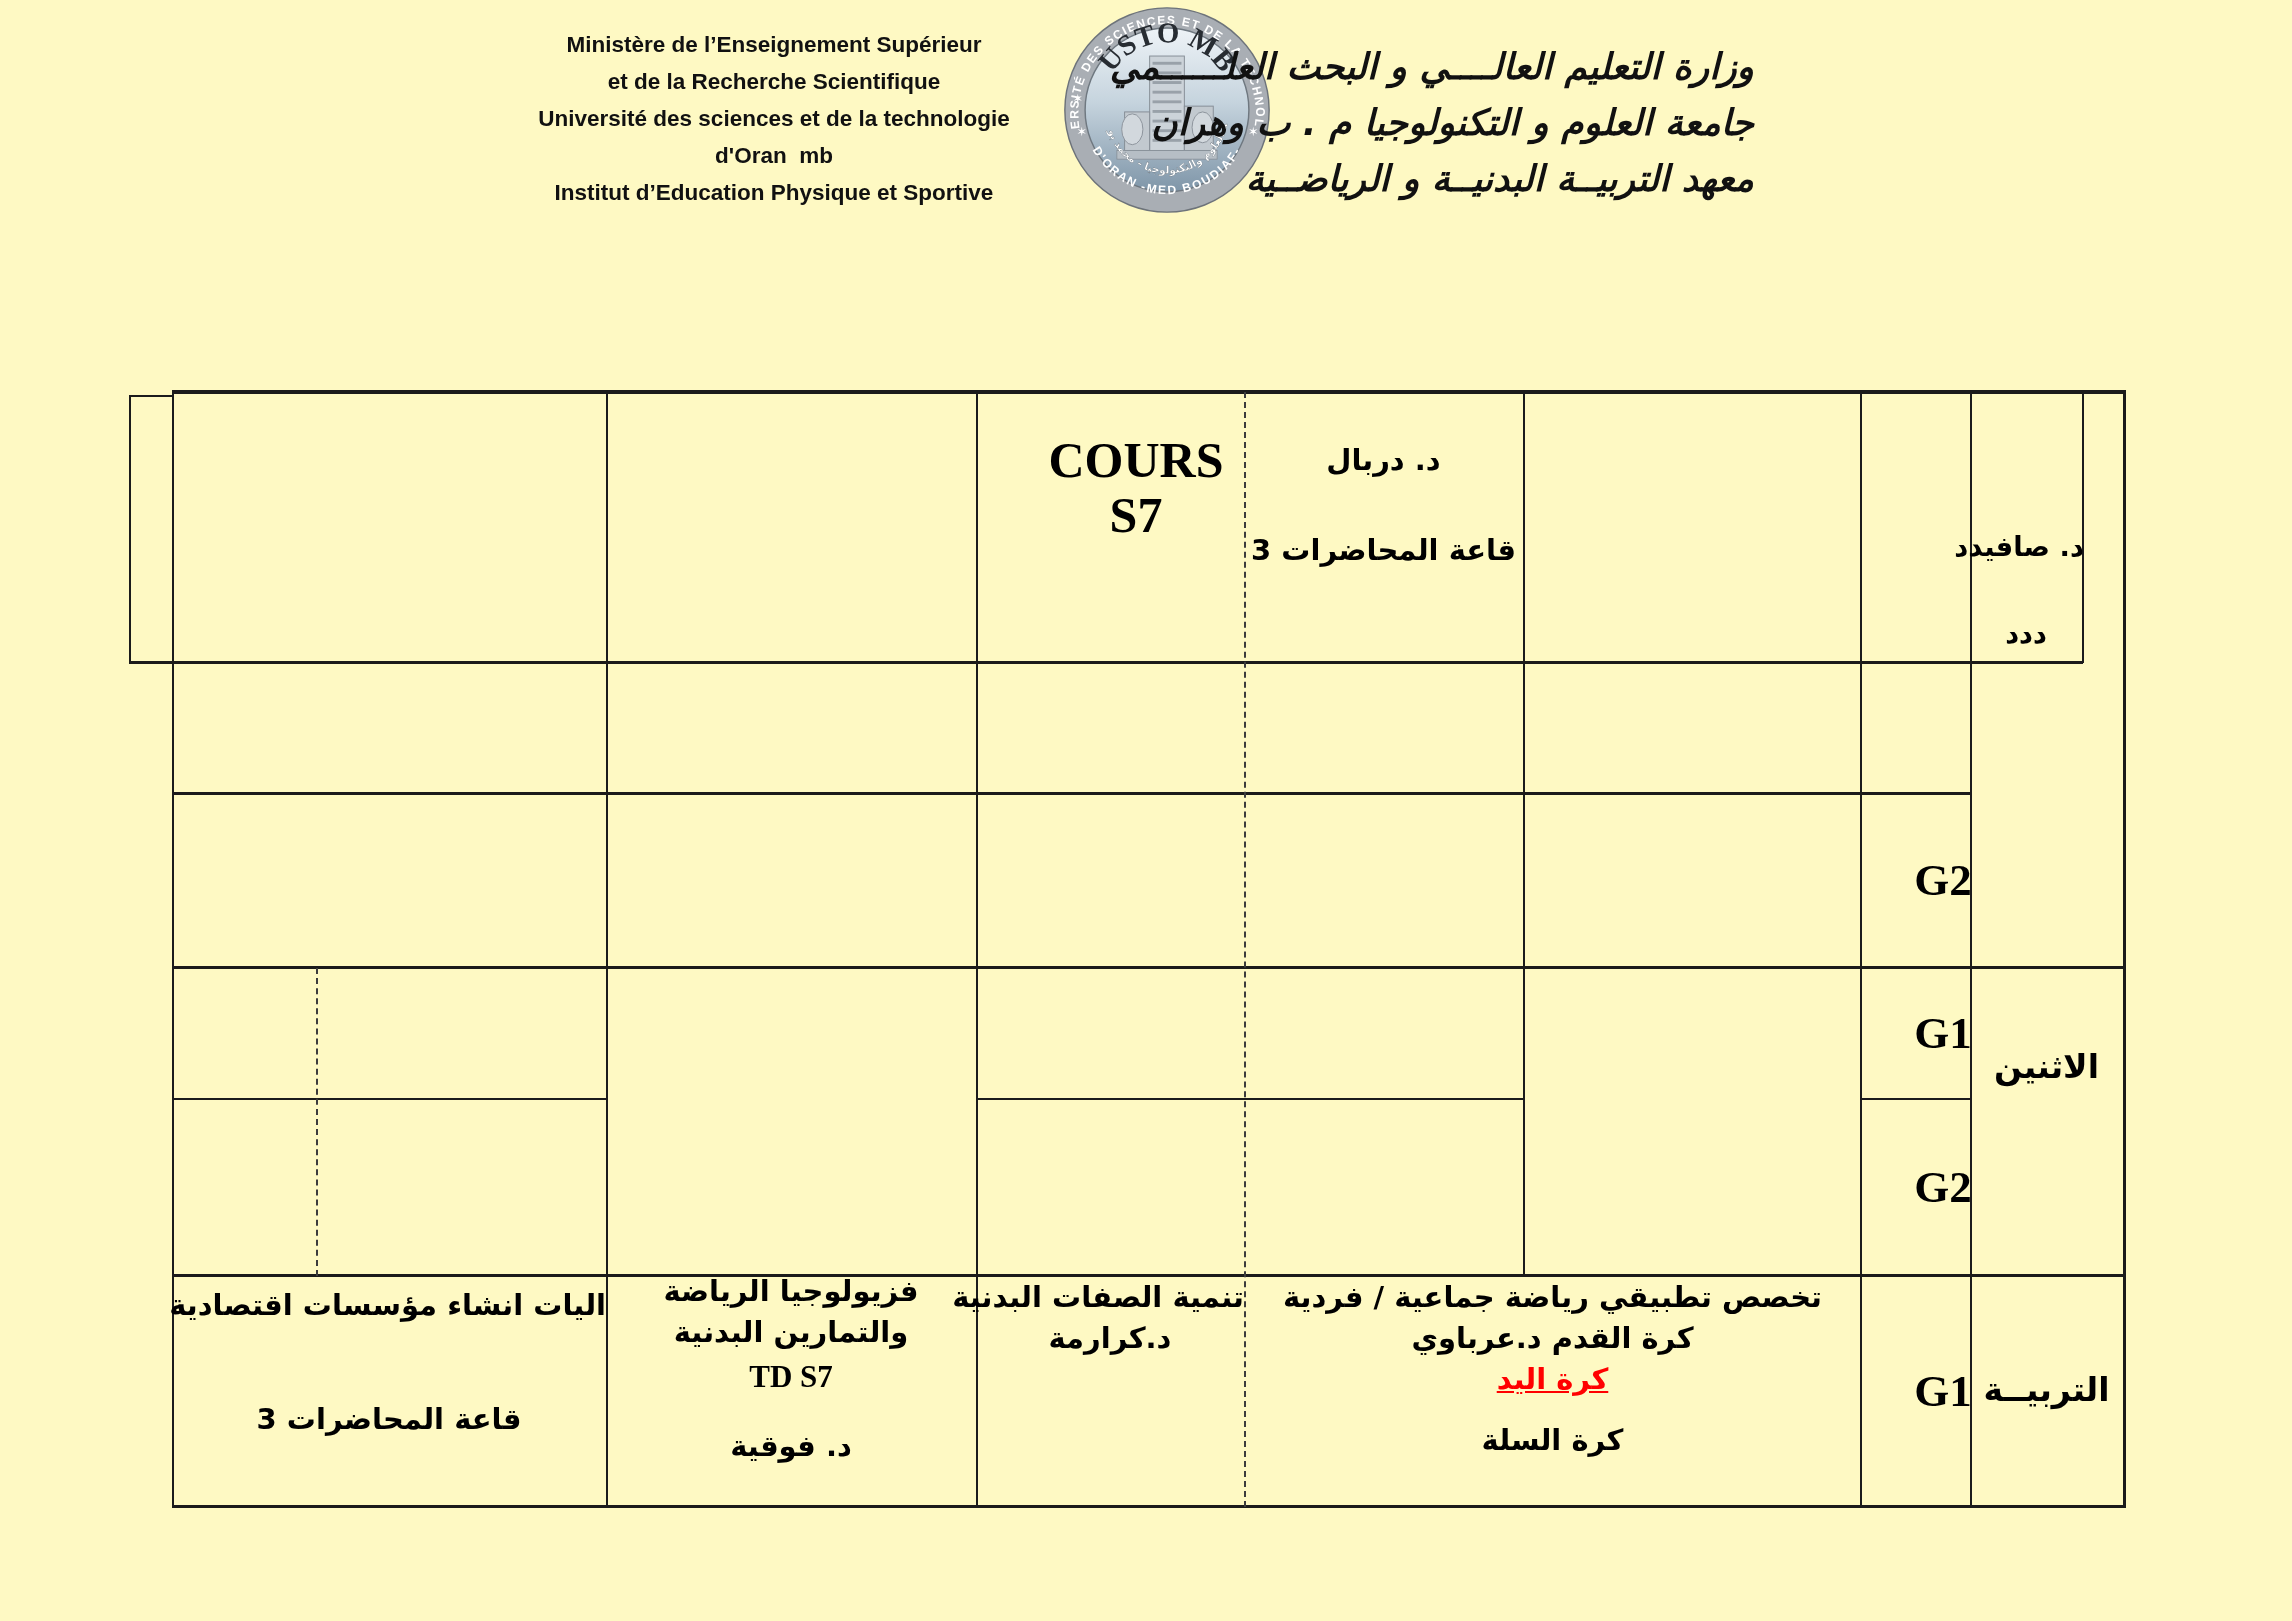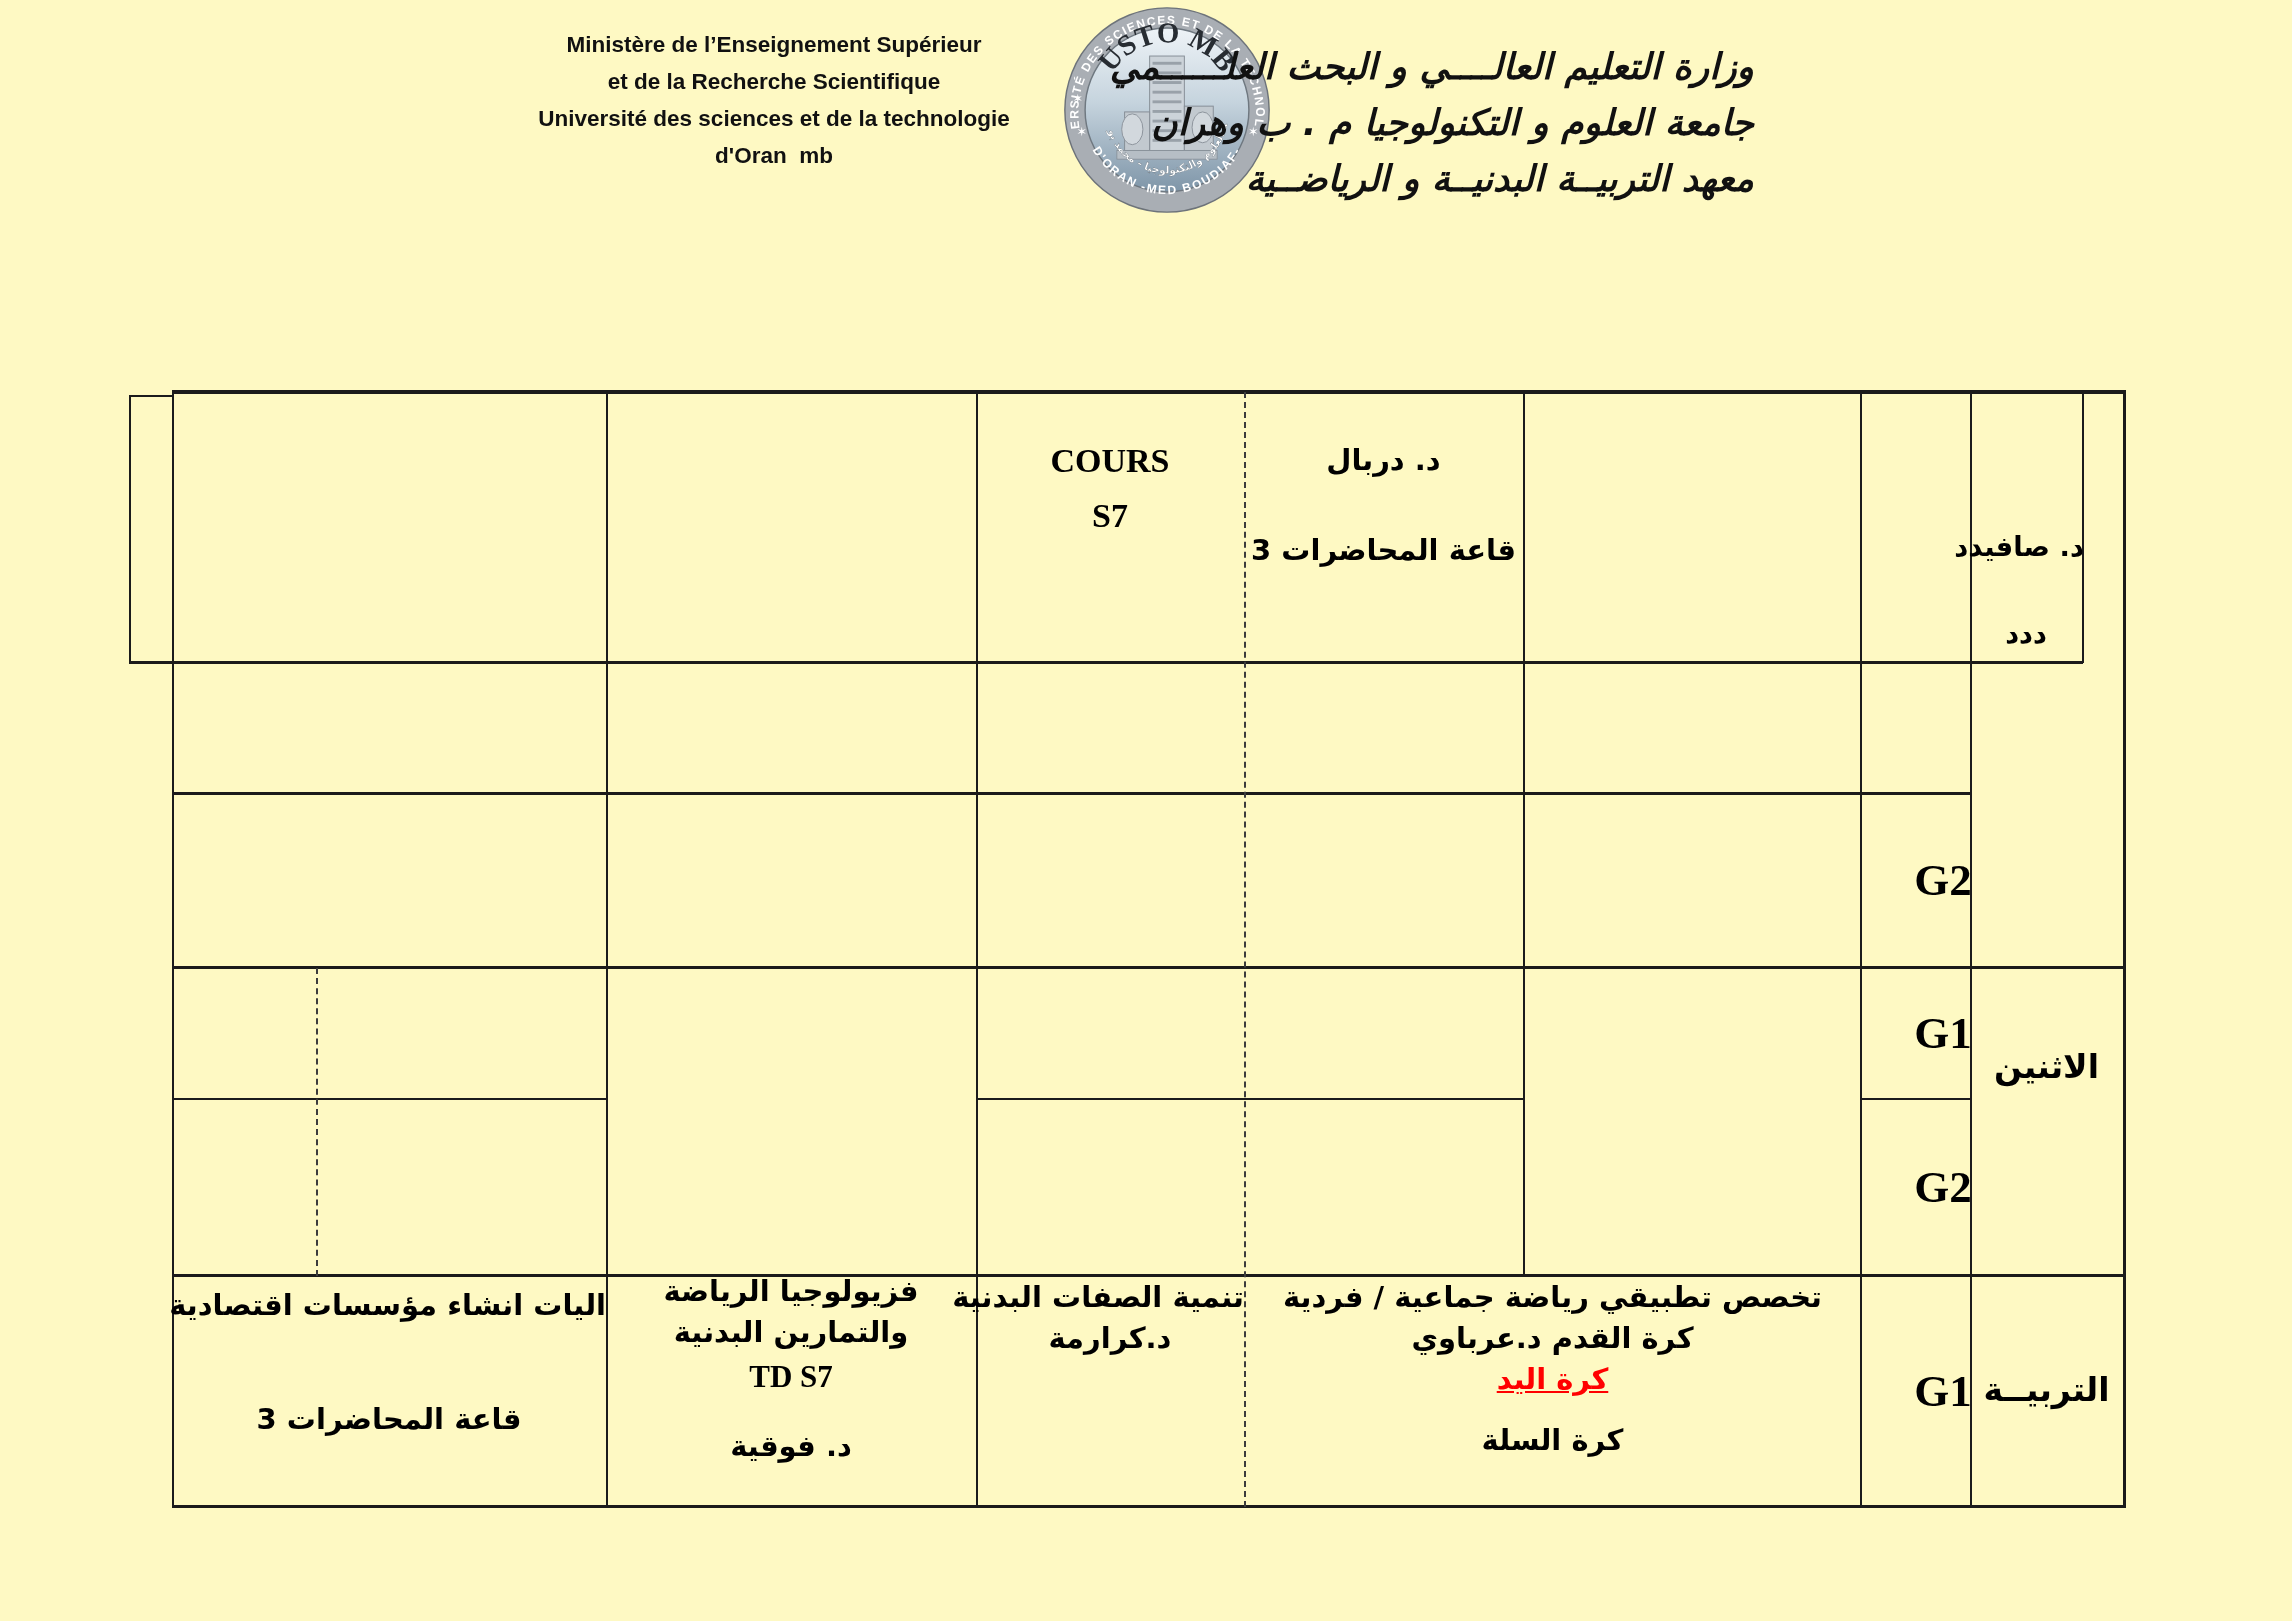--- a/index.html
+++ b/index.html
@@ -15,37 +15,38 @@
   .logo{position:absolute;left:1061px;top:3.9px;}
   
   .hl{position:absolute;background:#1b1b1b;}
   .vl{position:absolute;background:#1b1b1b;}
   .vdash{position:absolute;width:0;border-left:2px dashed #3c3c3c;background:none;}
   
   .cell-txt{position:absolute;text-align:center;}
   .ar{direction:rtl;font-family:"DejaVu Sans",sans-serif;font-weight:bold;font-size:29px;
       line-height:43px;white-space:nowrap;color:#000;}
   .lat{font-family:"Liberation Serif",serif;font-weight:bold;color:#000;}
-  .cours{font-size:34px;line-height:55px;}
+  .cours{font-size:50px;line-height:55px;padding-left:26px;}
   .gbox{position:absolute;display:flex;align-items:center;justify-content:center;
         font-family:"Liberation Serif",serif;font-weight:bold;font-size:45px;color:#000;padding-left:28px;}
   .day{font-size:33px;}
   .small-note{font-size:27px;line-height:29px;text-align:center;}
   .red{color:#ff0000;}
 </style>
 </head>
 <body>
 
 <div class="page">
 
   <div class="fr-block">
     <div class="fr-line">Ministère de l’Enseignement Supérieur</div>
     <div class="fr-line">et de la Recherche Scientifique</div>
     <div class="fr-line">Université des sciences et de la technologie</div>
     <div class="fr-line">d'Oran  mb</div>
+    <div class="fr-line">Institut d’Education Physique et Sportive</div>
   </div>
 
   <svg class="logo" width="212" height="212" viewBox="0 0 220 220">
     <defs>
       <linearGradient id="discGrad" x1="0" y1="0" x2="0" y2="1">
         <stop offset="0" stop-color="#eef3f7"></stop>
         <stop offset="0.45" stop-color="#c6d4de"></stop>
         <stop offset="1" stop-color="#7e95a8"></stop>
       </linearGradient>
       <path id="rimTop" d="M 20,132 A 92,92 0 1 1 200,132"></path>

